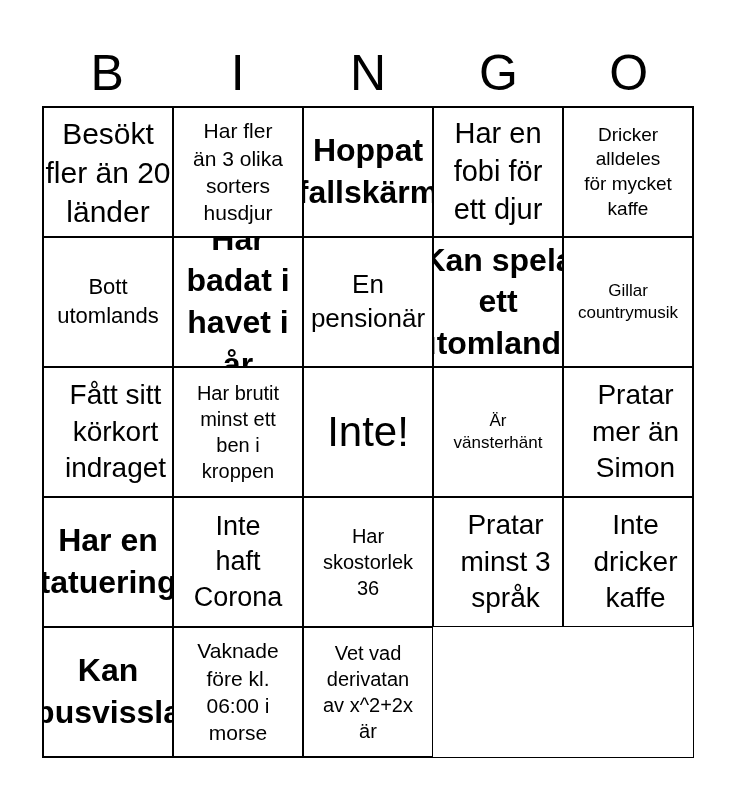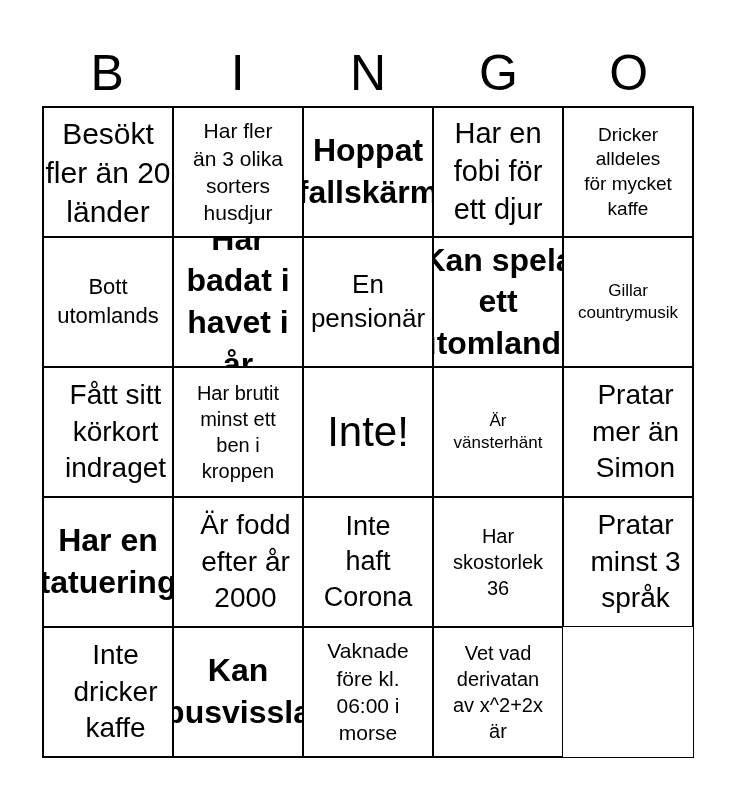--- a/index.html
+++ b/index.html
@@ -120,23 +120,20 @@
 kroppen</div>
     <div class="cell f42">Inte!</div>
     <div class="cell f17">Är
 vänsterhänt</div>
     <div class="cell f28">Pratar
 mer än
 Simon</div>
 
     <div class="cell f24">Har en
 tatuering</div>
-    <div class="cell f28">Är fodd
-efter år
-2000</div>
     <div class="cell f27">Inte
 haft
 Corona</div>
     <div class="cell f20">Har
 skostorlek
 36</div>
     <div class="cell f28">Pratar
 minst 3
 språk</div>
 

